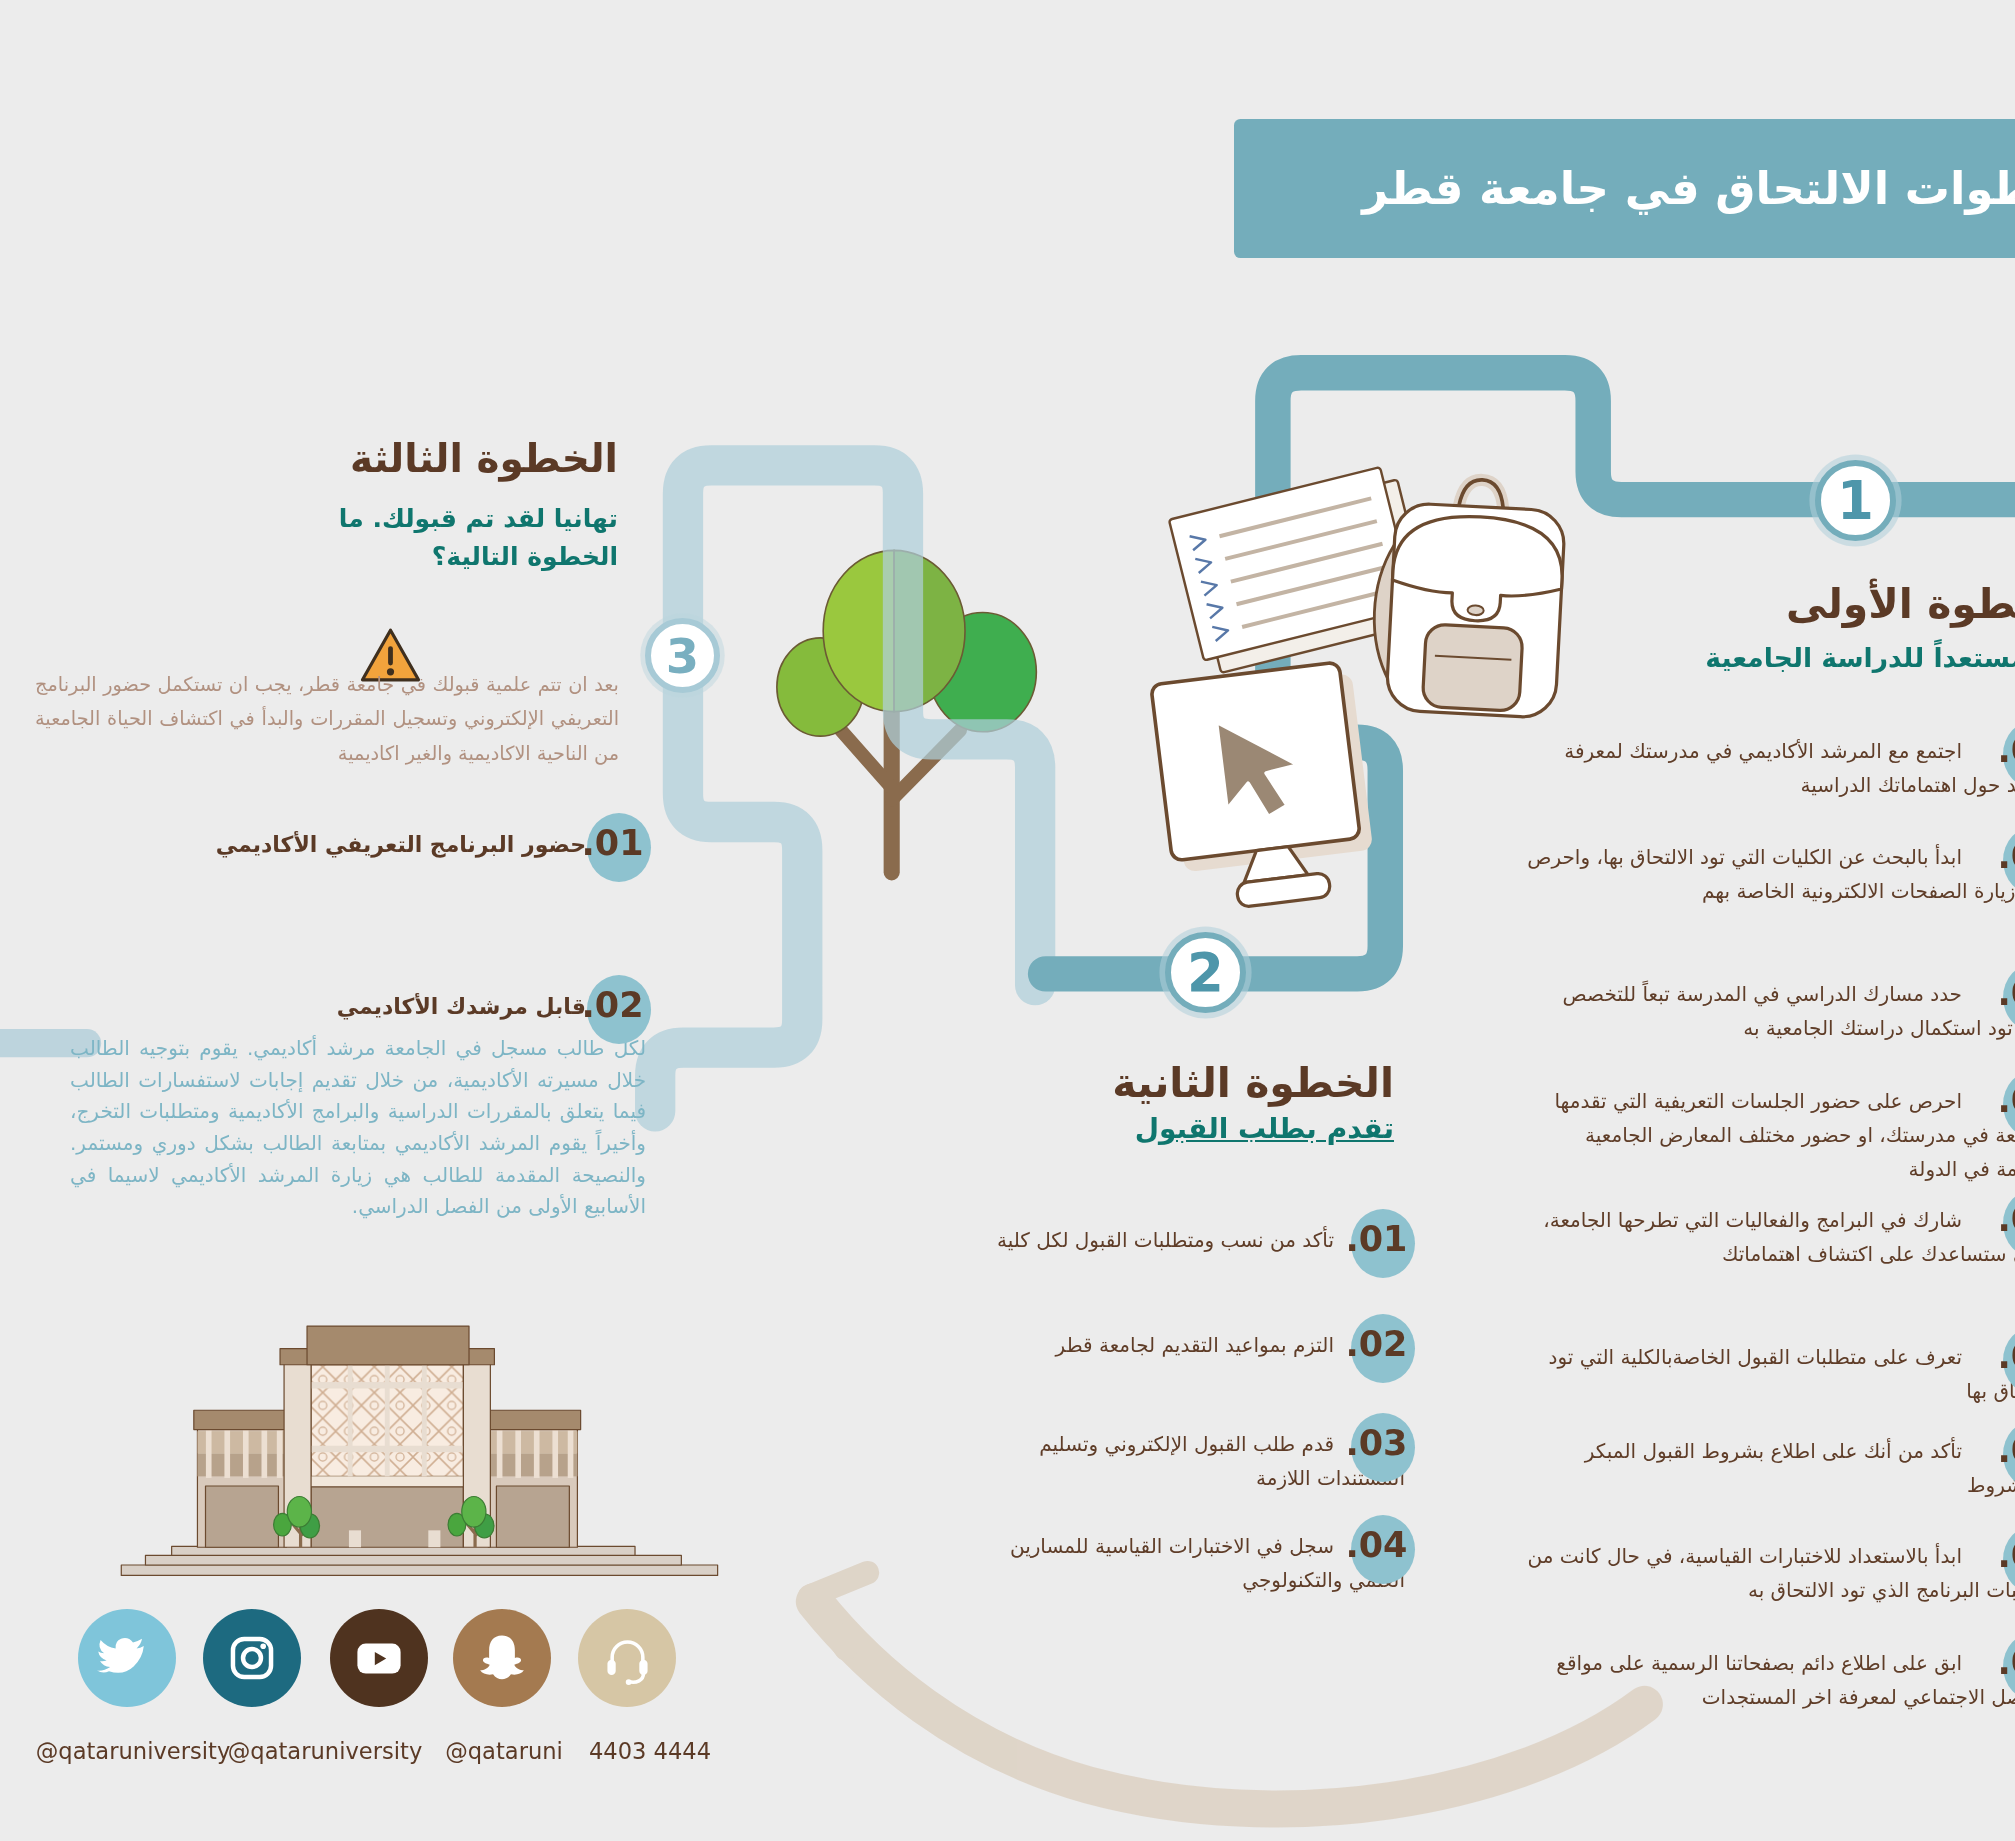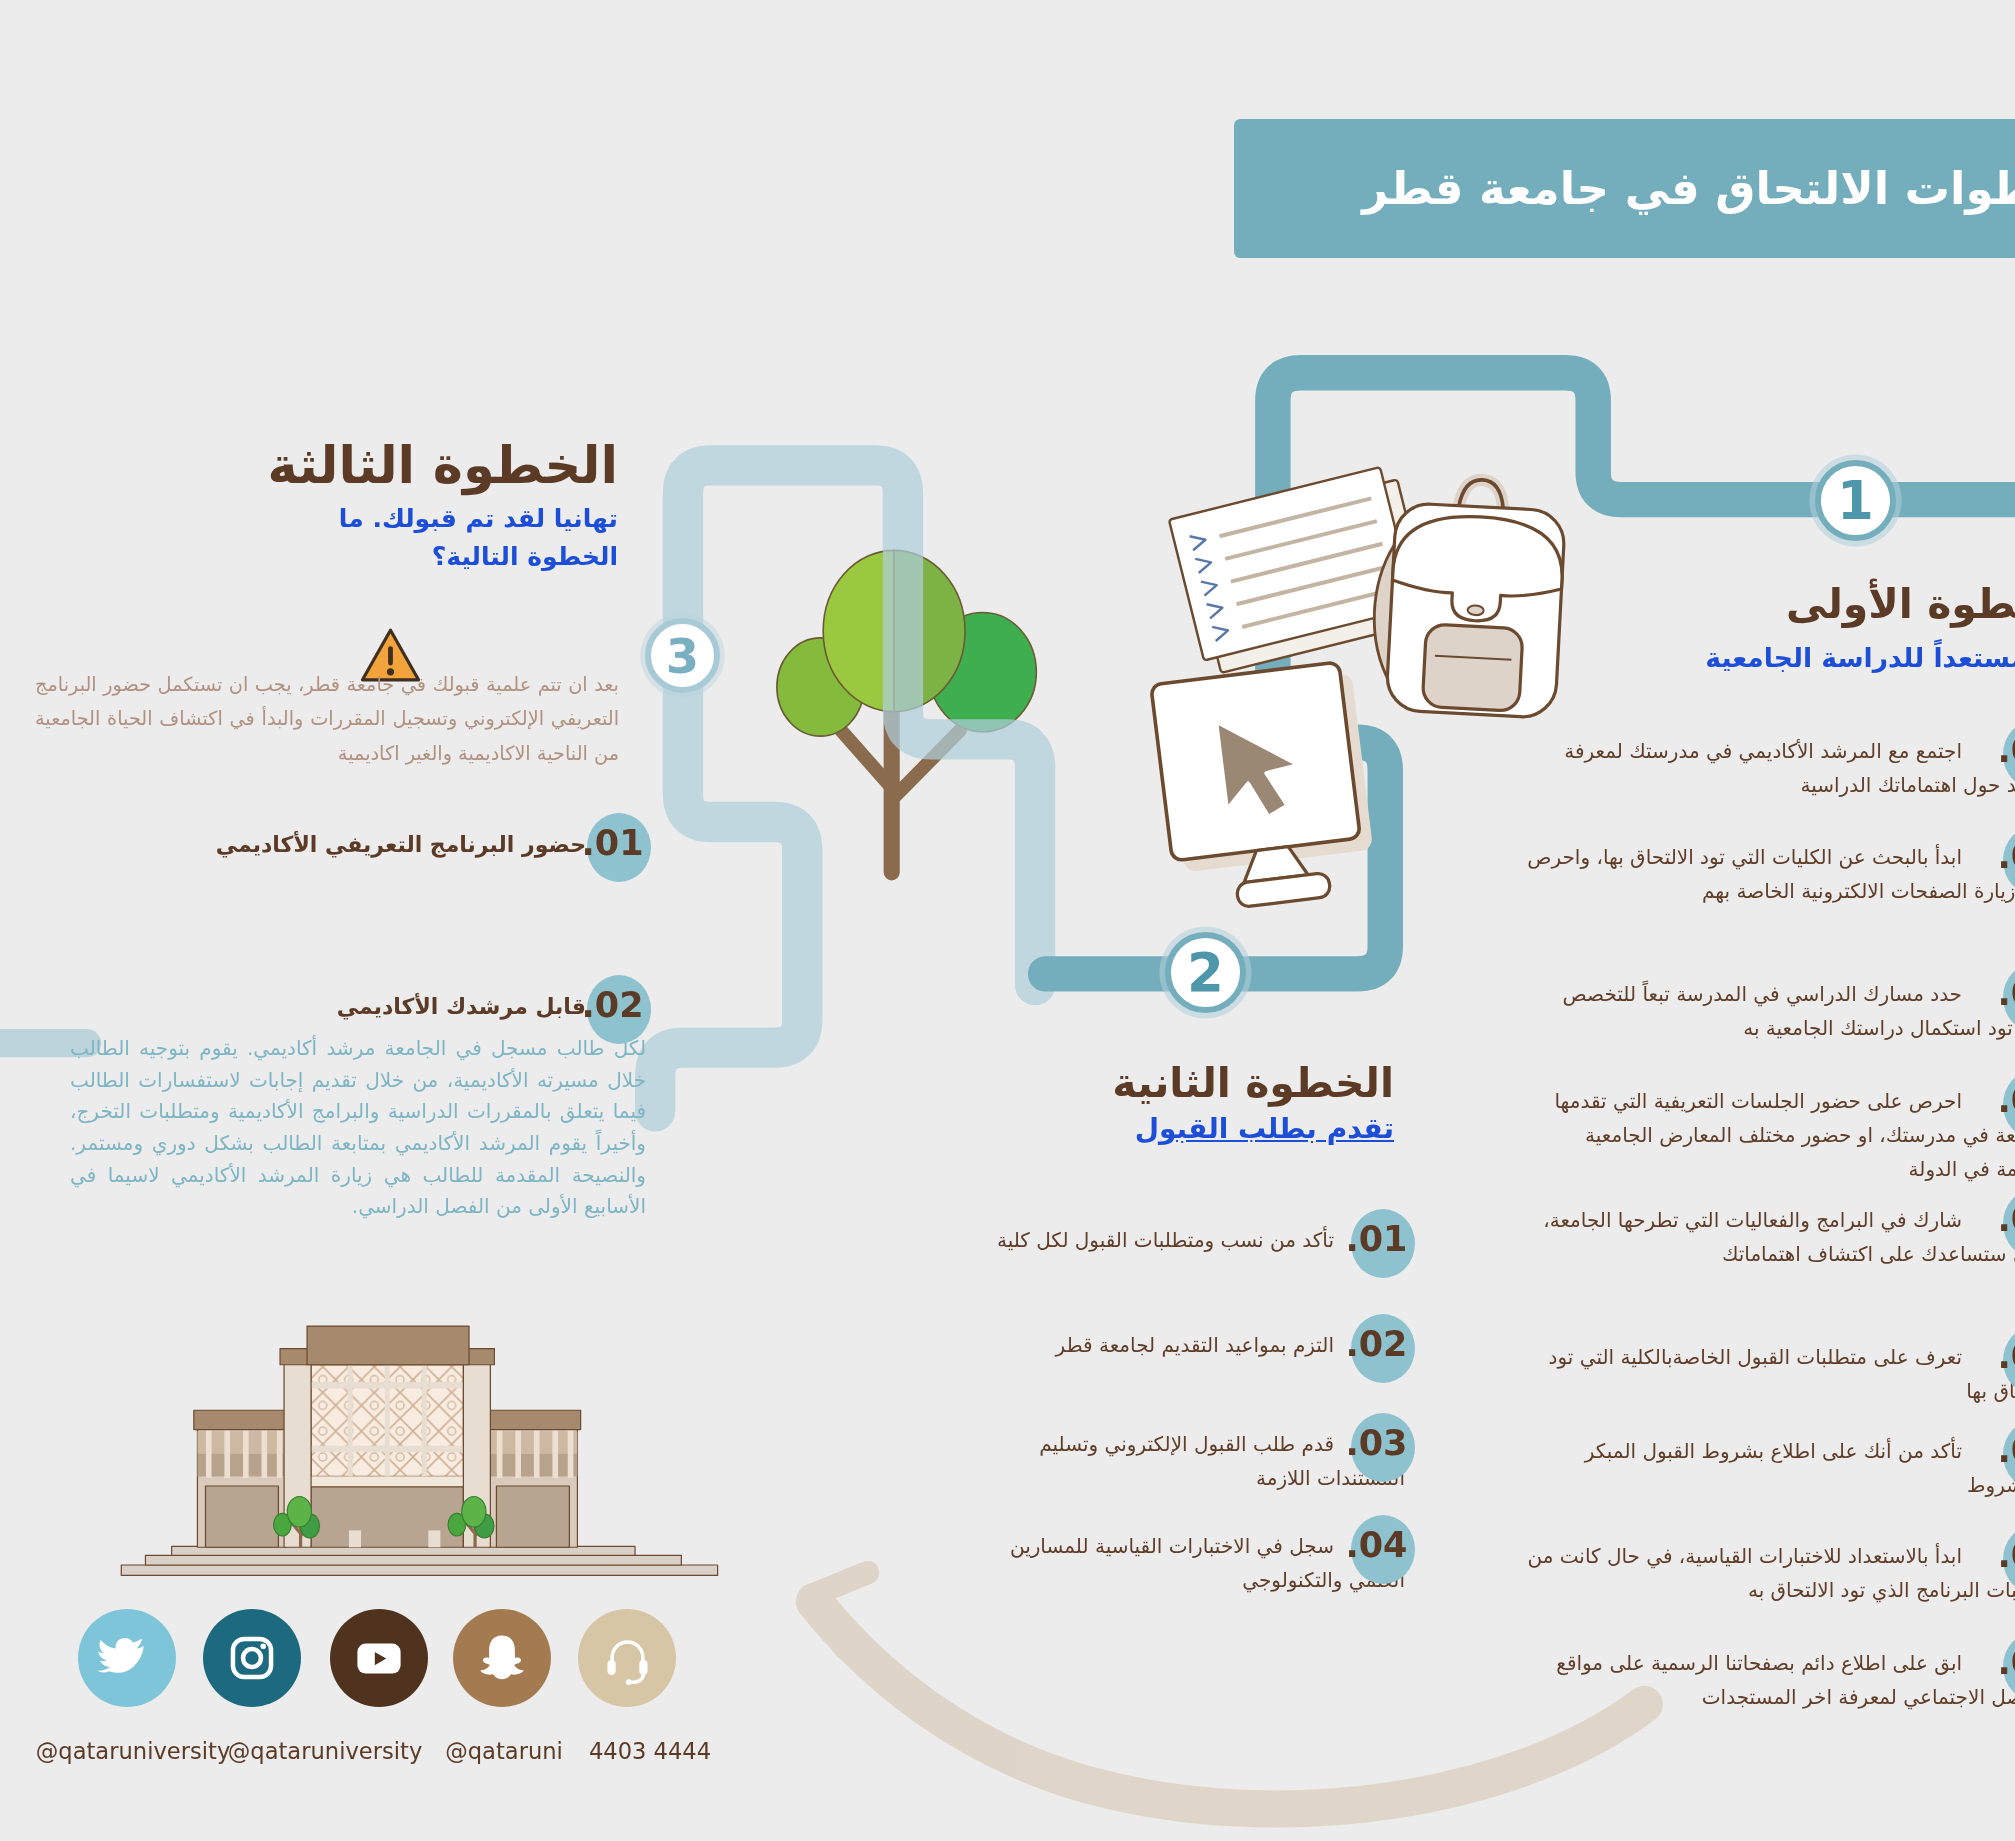--- a/index.html
+++ b/index.html
@@ -25,26 +25,26 @@
   }
   #wp1{left:1815px;top:460px;width:69px;height:69px;border:6.9px solid #74adbb;
        color:#4e96aa;font-size:53px;box-shadow:0 0 0 5.6px rgba(176,207,218,.55);}
   #wp2{left:1165px;top:932px;width:69px;height:69px;border:6.9px solid #74adbb;
        color:#4e96aa;font-size:53px;box-shadow:0 0 0 5.6px rgba(176,207,218,.55);}
   #wp3{left:645px;top:618px;width:63px;height:63px;border:6px solid #a7cad6;
        color:#79afc0;font-size:48px;box-shadow:0 0 0 4.8px rgba(186,212,222,.45);}
 
   
   .head{position:absolute;direction:rtl;text-align:right;color:#5b3a26;font-weight:bold;margin:0;}
-  .sub{position:absolute;direction:rtl;text-align:right;color:#1d4ed8;font-weight:bold;margin:0;}
+  .sub{position:absolute;direction:rtl;text-align:right;color:#0f766e;font-weight:bold;margin:0;}
   #s1-head{right:122px;top:580px;font-size:41px;}
   #s1-sub{right:122px;top:642px;font-size:26.6px;}
   #s2-head{right:804px;top:1059px;font-size:41px;}
   #s2-sub{right:804px;top:1112px;font-size:28px;text-decoration:underline;}
-  #s3-head{right:1580px;top:436px;font-size:51px;text-align:center;}
+  #s3-head{right:1580px;top:436px;font-size:39px;text-align:center;}
   #s3-sub{right:1580px;top:500px;width:334px;font-size:25px;line-height:1.52;}
 
   
   .item{position:absolute;direction:rtl;text-align:right;color:#5f3d28;font-size:20px;line-height:1.7;}
   .item p{margin:0;text-indent:95px;}
   .s1{right:141px;width:536px;}
   .s2{right:793px;width:451px;}
   .s2 p{text-indent:71px;text-align:right;}
   .badge{position:absolute;top:-13.7px;right:-9.7px;width:64px;height:69px;}
   .badge::before{content:"";position:absolute;inset:0;background:#8ec2cf;border-radius:50%;}

